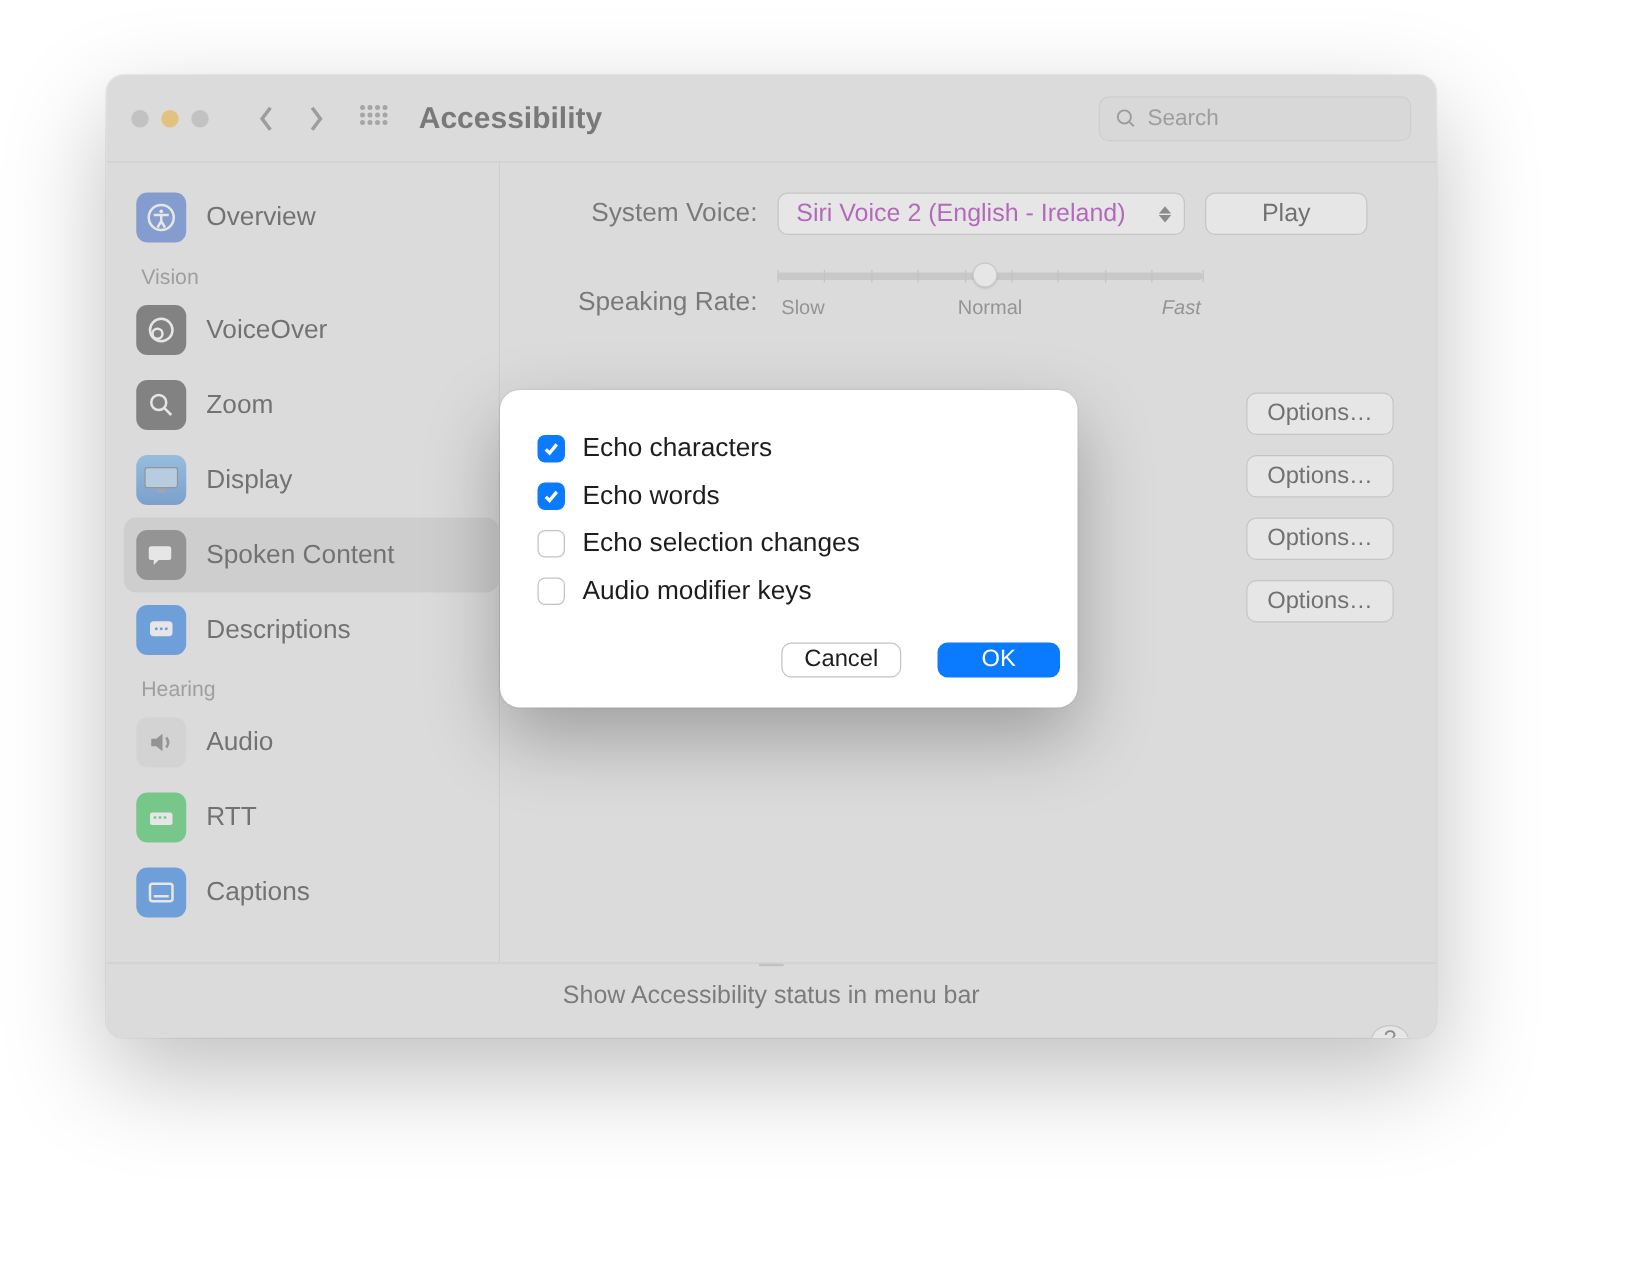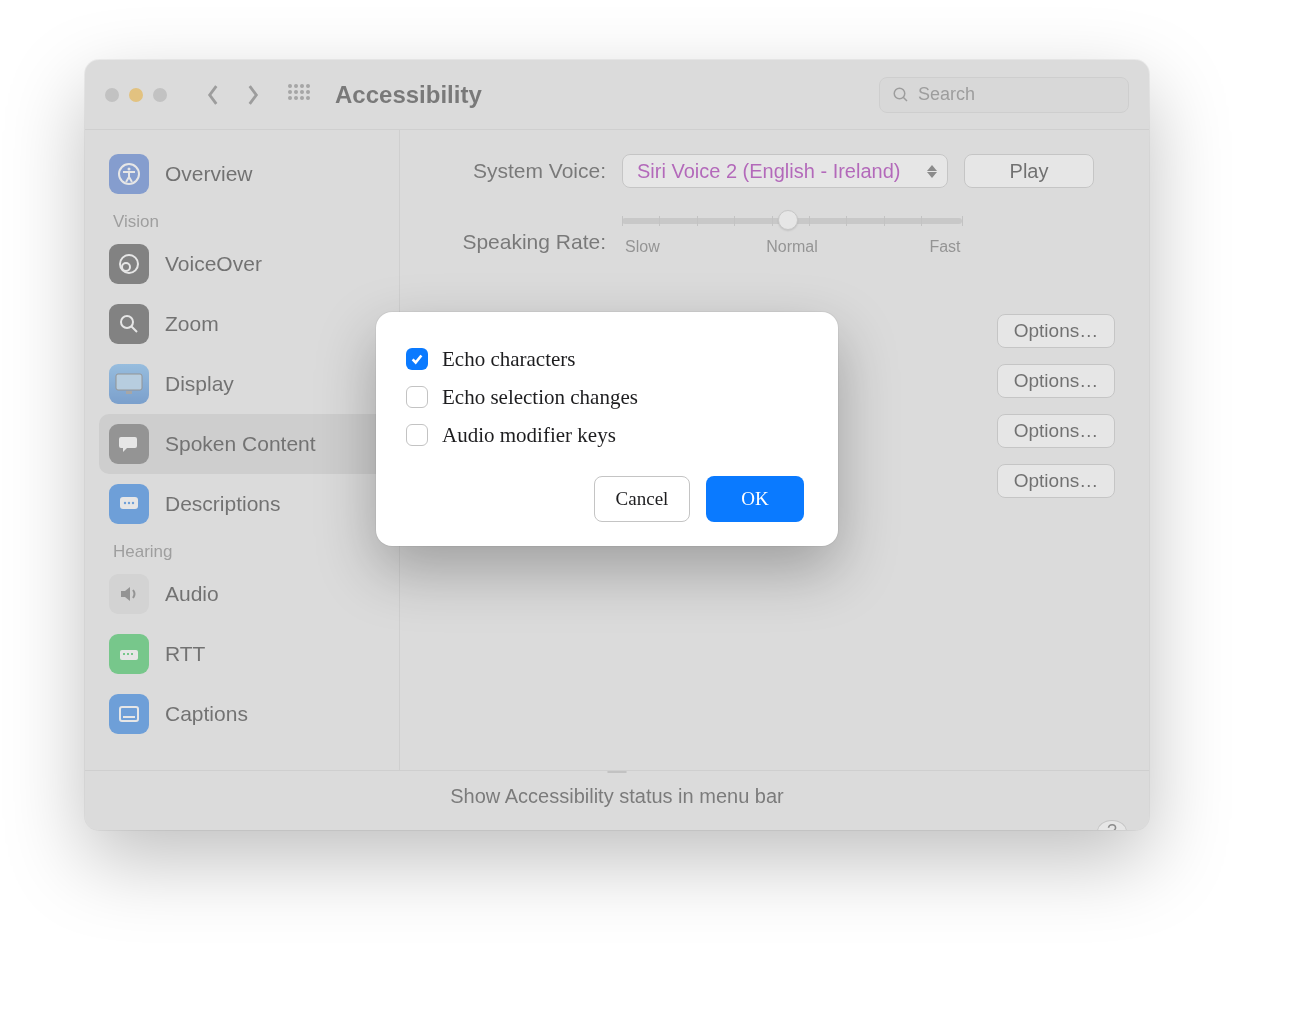--- a/index.html
+++ b/index.html
@@ -149,47 +149,46 @@
   .footer-label { font-size:20px; color:#3c3c3c; }
   .help-btn {
     margin-left:auto; width:30px; height:30px; border-radius:50%;
     background:#fff; border:1px solid #c4c4c4; display:flex; align-items:center; justify-content:center;
     font-size:18px; color:#5a5a5a;
   }
 
   
   .modal {
     position:absolute;
-    left: 376px;
+    left: 400px;
     top: 312px;
     width: 462px;
     background:#ffffff;
     border-radius:16px;
     box-shadow:0 24px 60px rgba(0,0,0,.28), 0 0 0 1px rgba(0,0,0,.04);
     z-index:100;
-    padding:28px 34px 24px 30px;
-    font-family:Liberation Serif, serif;
+    padding:28px 14px 24px 30px;
   }
   .modal .opt {
     display:flex; align-items:center; gap:14px;
     font-size:21px; color:#1d1d1f; height:38px;
   }
   .checkbox {
     width:22px; height:22px; border-radius:6px; flex:0 0 22px;
     display:flex; align-items:center; justify-content:center;
   }
   .checkbox.unchecked { background:#fff; border:1.5px solid #c3c3c3; }
   .checkbox.checked   { background:#0a7aff; }
   .checkbox.checked svg { width:14px; height:14px; stroke:#fff; stroke-width:3; fill:none; }
 
   .modal-buttons {
     display:flex; justify-content:flex-end; gap:16px; margin-top:22px;
   }
   .btn {
-    height:46px; border-radius:8px; font-size:19px; display:flex; align-items:center; justify-content:center;
+    height:28px; border-radius:8px; font-size:19px; display:flex; align-items:center; justify-content:center;margin-left:13px;
   }
   .btn-cancel {
     width:96px; background:#ffffff; border:1px solid #c4c4c4; color:#1d1d1f;
   }
   .btn-ok {
     width:98px; background:#0a7aff; color:#ffffff; font-weight:500;
   }
 </style>
 </head>
 <body>
@@ -377,21 +376,21 @@
           <div class="slider-tick" style="left:44%;"></div>
           <div class="slider-tick" style="left:55%;"></div>
           <div class="slider-tick" style="left:66%;"></div>
           <div class="slider-tick" style="left:77%;"></div>
           <div class="slider-tick" style="left:88%;"></div>
           <div class="slider-tick" style="left:100%;"></div>
           <div class="slider-thumb" style="left:46%;"></div>
           <div class="rate-labels">
             <span style="left:6%;">Slow</span>
             <span style="left:50%;">Normal</span>
-            <span style="left:95%;">Fast</span>
+            <span style="left:95%;font-style:italic;">Fast</span>
           </div>
         </div>
       </div>
 
       <div class="options-btn" style="top:184px;">
           <span>Options…</span>
         </div>
       <div class="options-btn" style="top:234px;">
           <span>Options…</span>
         </div>
@@ -419,20 +418,28 @@
 <div class="modal">
   <div class="opt">
     <div class="checkbox checked">
       <svg viewBox="0 0 16 16">
           <polyline points="3,8.5 6.5,12 13,4"></polyline>
         </svg>
     </div>
     <span>Echo characters</span>
   </div>
   <div class="opt">
+    <div class="checkbox checked">
+      <svg viewBox="0 0 16 16">
+          <polyline points="3,8.5 6.5,12 13,4"></polyline>
+        </svg>
+    </div>
+    <span>Echo words</span>
+  </div>
+  <div class="opt">
     <div class="checkbox unchecked"></div>
     <span>Echo selection changes</span>
   </div>
   <div class="opt">
     <div class="checkbox unchecked"></div>
     <span>Audio modifier keys</span>
   </div>
 
   <div class="modal-buttons">
     <div class="btn btn-cancel">

